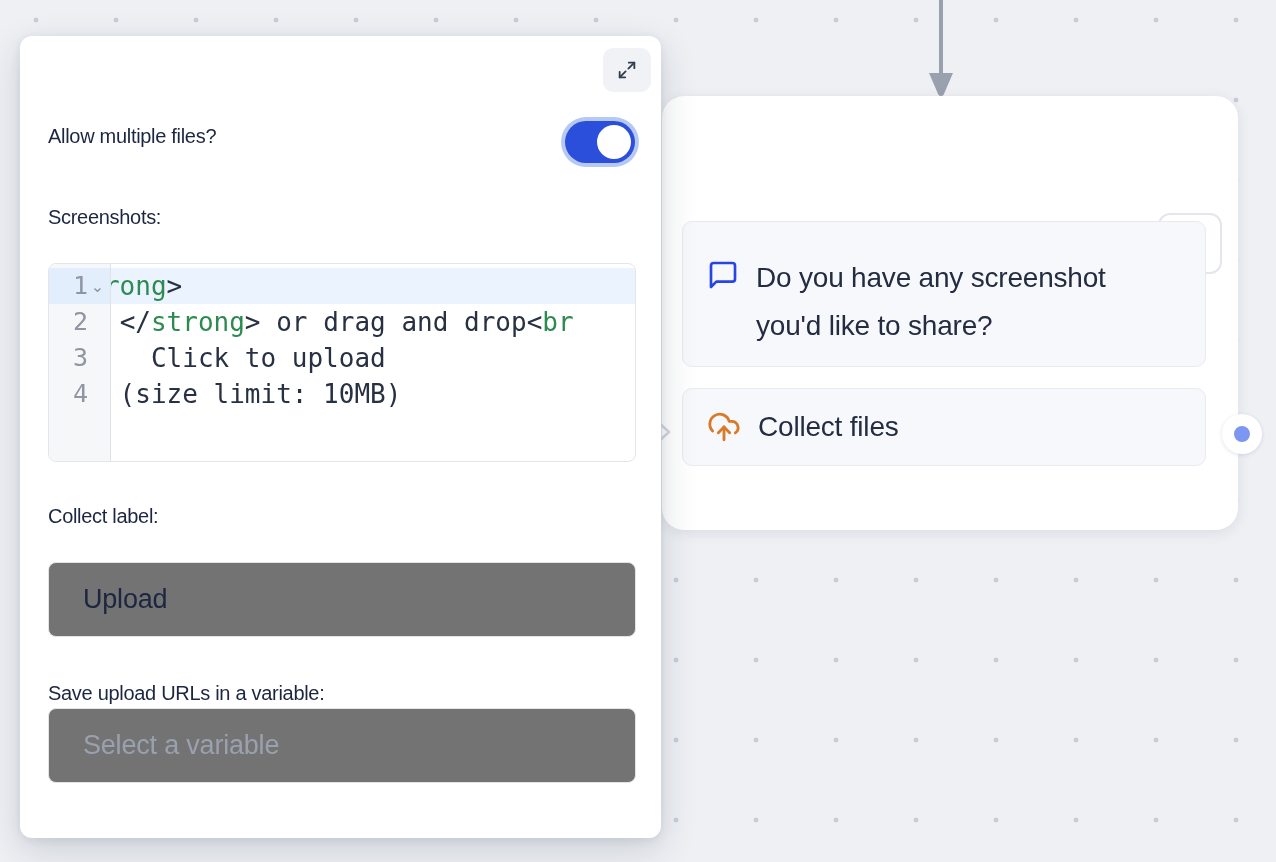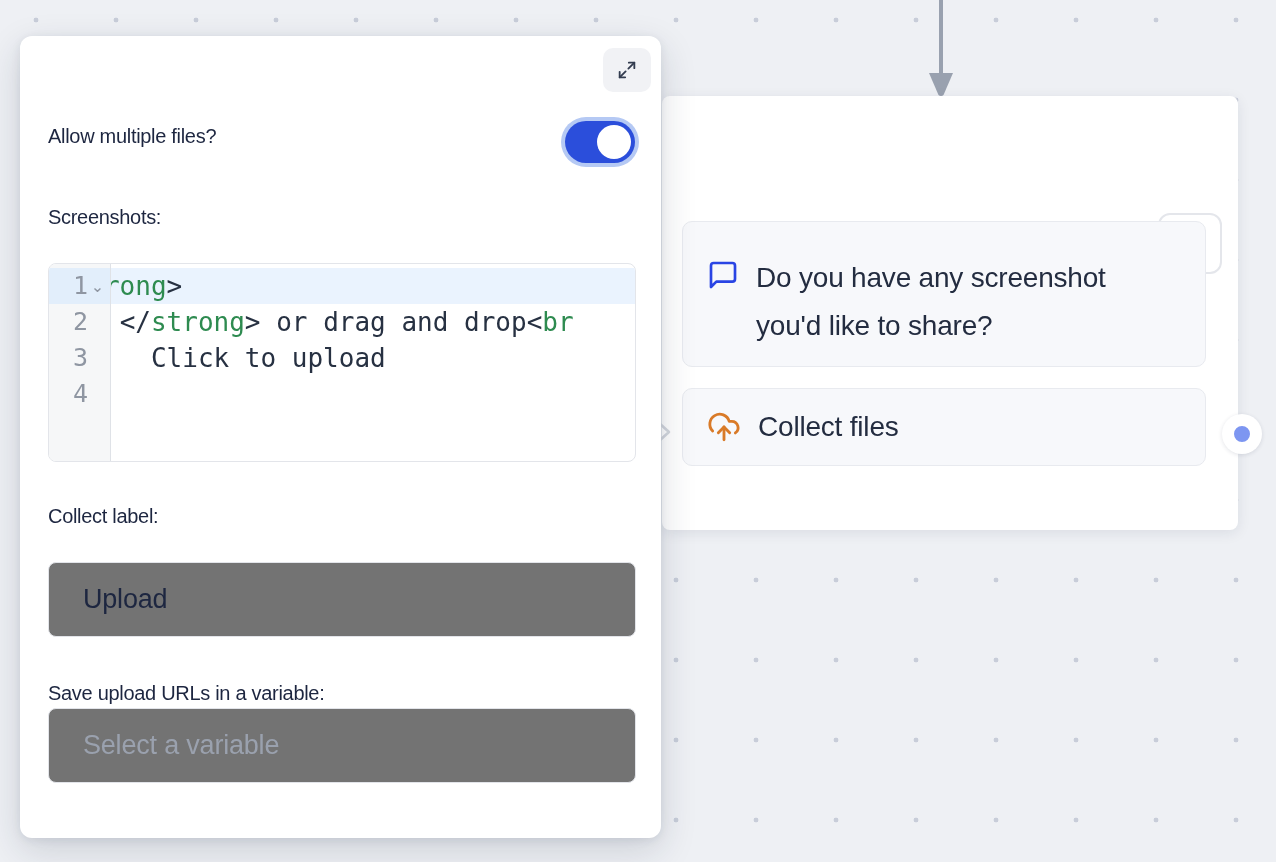--- a/index.html
+++ b/index.html
@@ -14,21 +14,21 @@
   #stage{position:relative;width:1276px;height:862px;overflow:hidden;
     background-color:var(--canvas-bg);
     background-image:radial-gradient(circle,var(--dot) 2.1px,transparent 2.7px);
     background-size:80px 80px;background-position:-4px -20px;}
 
   
   .flow-arrow{position:absolute;left:925px;top:0;z-index:1}
 
   
   .node{position:absolute;left:662px;top:96px;width:576px;height:434px;background:#fff;
-    border-radius:8px;box-shadow:0 3px 14px rgba(25,35,65,.09);z-index:5}
+    border-radius:22px;box-shadow:0 3px 14px rgba(25,35,65,.09);z-index:5}
   .node-title{position:absolute;left:25px;top:146px;font-size:28px;font-weight:700;color:var(--title);letter-spacing:-.2px}
   .play-btn{position:absolute;left:496px;top:117px;width:64px;height:61px;background:#fff;
     border:2px solid #e4e6eb;border-radius:12px;display:flex;align-items:center;justify-content:center;cursor:pointer}
   .card{position:absolute;left:20px;width:524px;background:#f7f8fb;border:1px solid #e8eaef;
     border-radius:10px;display:flex;cursor:pointer}
   .card-bubble{top:125px;height:146px;padding:32px 24px 0 24px;align-items:flex-start}
   .card-collect{top:292px;height:78px;padding:0 24px;align-items:center}
   .card .ic{flex:0 0 auto;display:flex;align-items:center;justify-content:center}
   .card-bubble .ic{margin-top:5px}
   .item-text{margin-left:17px;font-size:28px;line-height:48px;color:var(--item-text);letter-spacing:-.2px}
@@ -137,20 +137,21 @@
       <div class="knob"></div>
     </div>
 
     <div class="lbl lbl-placeholder">Screenshots:</div>
 
     <div class="editor">
       <div class="code">
           <div class="crow act"><span class="tok-punct">&lt;</span><span class="tok-tag">strong</span><span class="tok-punct">&gt;</span></div>
           <div class="crow"><span class="tok-text">    </span><span class="tok-punct">&lt;/</span><span class="tok-tag">strong</span><span class="tok-punct">&gt;</span><span class="tok-text"> or drag and drop</span><span class="tok-punct">&lt;</span><span class="tok-tag">br</span></div>
           <div class="crow"><span class="tok-text">      Click to upload</span></div>
+          <div class="crow"><span class="tok-text">    (size limit: 10MB)</span></div>
         </div>
       <div class="gutter">
           <div class="grow act">
             <span class="lnum">1</span>
             <span class="fold">⌄</span>
           </div>
           <div class="grow">
             <span class="lnum">2</span>
             <span class="fold"></span>
           </div>

